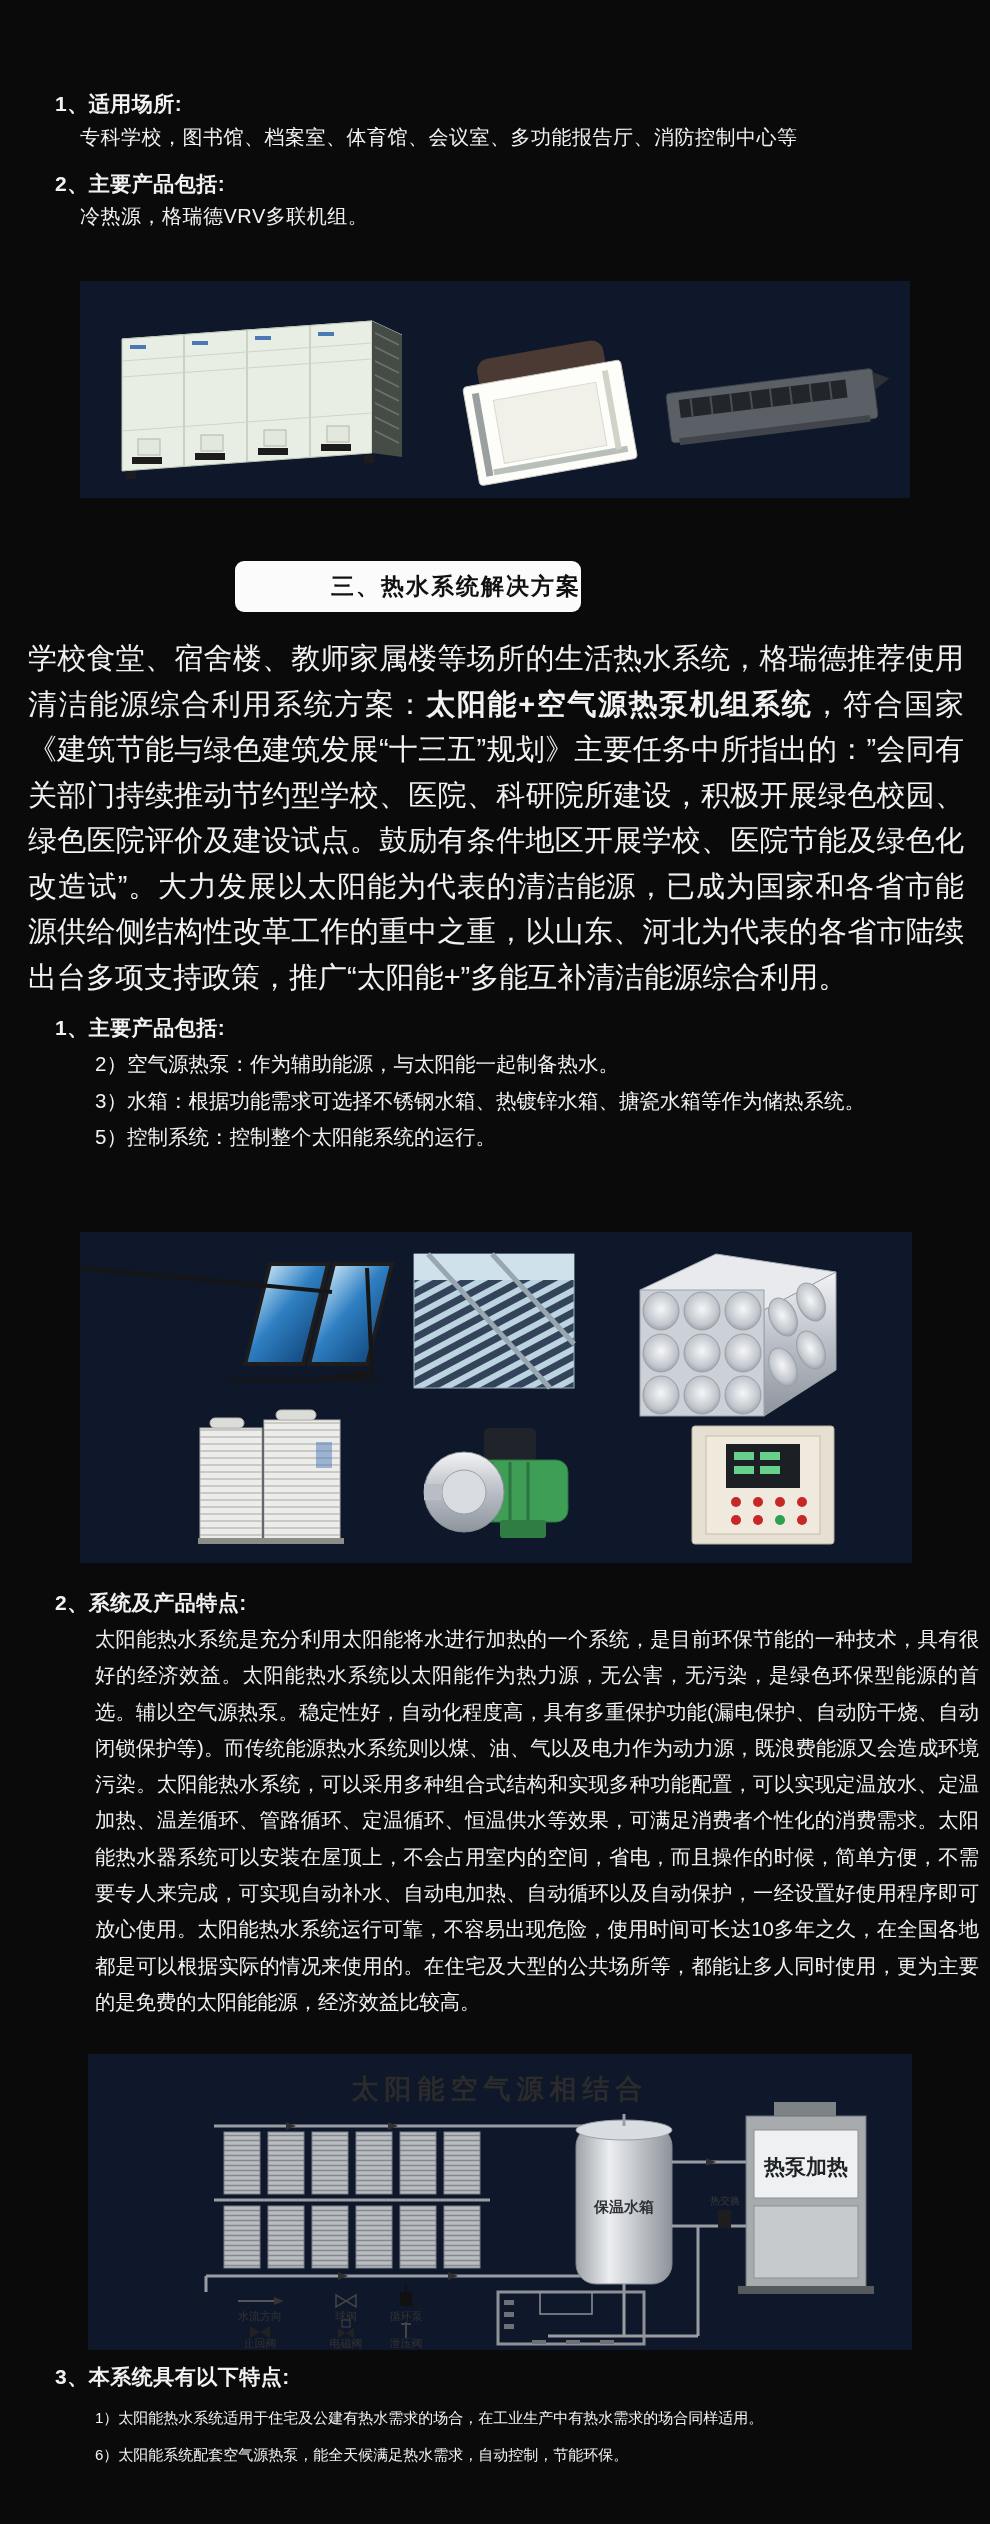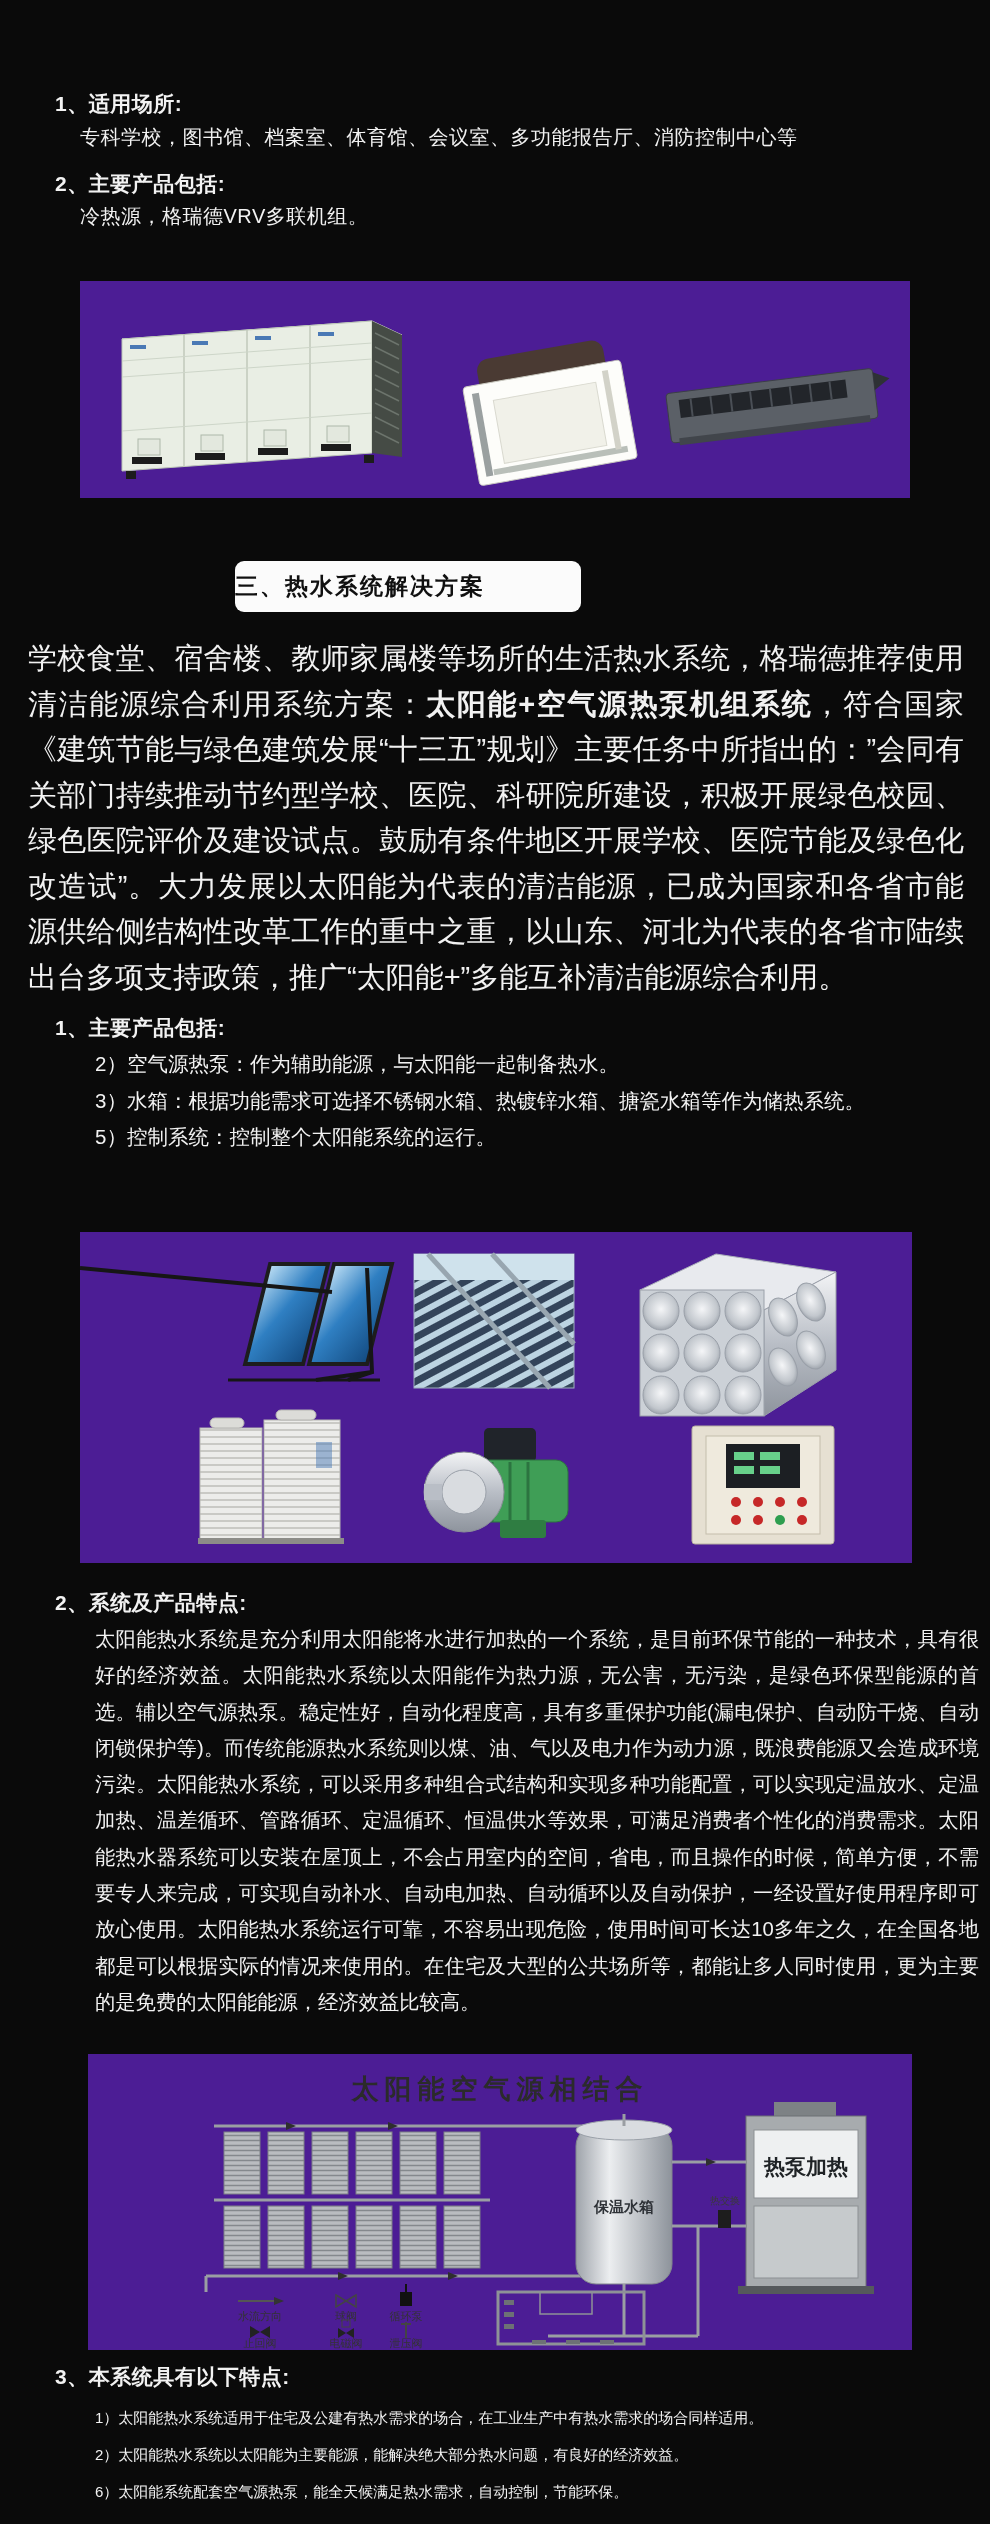--- a/index.html
+++ b/index.html
@@ -5,24 +5,24 @@
   *{margin:0;padding:0;box-sizing:border-box}
   html,body{background:#000}
   .page{position:relative;width:990px;height:2524px;margin:0 auto;background:#0a0a0a;
         color:#f2f2f2;font-family:"Liberation Sans",sans-serif;overflow:hidden}
   .abs{position:absolute}
   .h1{left:28px;top:30px;font-size:25px;font-weight:700;letter-spacing:1px}
   .sub{font-size:21px;font-weight:700;letter-spacing:.5px}
   .bodyline{font-size:20px;letter-spacing:.5px}
   .s1{left:55px;top:90px}   .b1{left:80px;top:124px}
   .s2{left:55px;top:170px}  .b2{left:80px;top:203px}
-  .imgbox{background:#4c1d95}
+  .imgbox{background:#0f172a}
   .box1{left:80px;top:281px;width:830px;height:217px}
   .banner{left:235px;top:561px;width:346px;height:51px;background:#fbfbfb;border-radius:9px;
-          display:flex;align-items:center;justify-content:flex-start;color:#101010;
+          display:flex;align-items:center;justify-content:flex-end;color:#101010;
           font-size:23px;font-weight:700;letter-spacing:2px}
   .intro{left:28px;top:636px;width:936px;font-size:29px;line-height:45.5px;text-align:justify}
   .intro .bold{font-weight:700}
   .plabel{left:55px;top:1014px}
   .list{font-size:20.5px}
   .plist{left:95px;top:1046px;line-height:36.5px}
   .box2{left:80px;top:1232px;width:832px;height:331px}
   .flabel{left:55px;top:1589px}
   .features{left:95px;top:1621px;width:884px;font-size:20.3px;line-height:36.3px;text-align:justify}
   .box3{left:88px;top:2054px;width:824px;height:296px}
@@ -362,17 +362,16 @@
             <rect x="478" y="286" width="14" height="4"></rect>
             <rect x="512" y="286" width="14" height="4"></rect>
         </g>
       </g>
     </svg>
   </div>
 
   <div class="abs sub slabel">3、本系统具有以下特点:</div>
   <div class="abs list slist">
     <div>1）太阳能热水系统适用于住宅及公建有热水需求的场合，在工业生产中有热水需求的场合同样适用。</div>
-    <div>2）太阳能热水系统以太阳能为主要能源，能解决绝大部分热水问题，有良好的经济效益。</div>
     <div>6）太阳能系统配套空气源热泵，能全天候满足热水需求，自动控制，节能环保。</div>
   </div>
 
 </div>
 
 </body></html>

